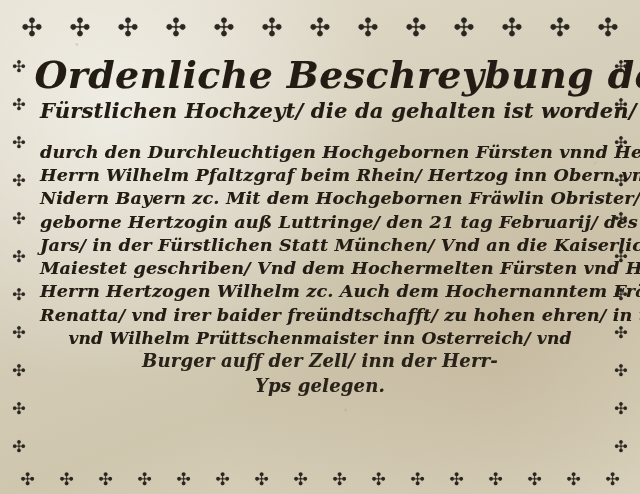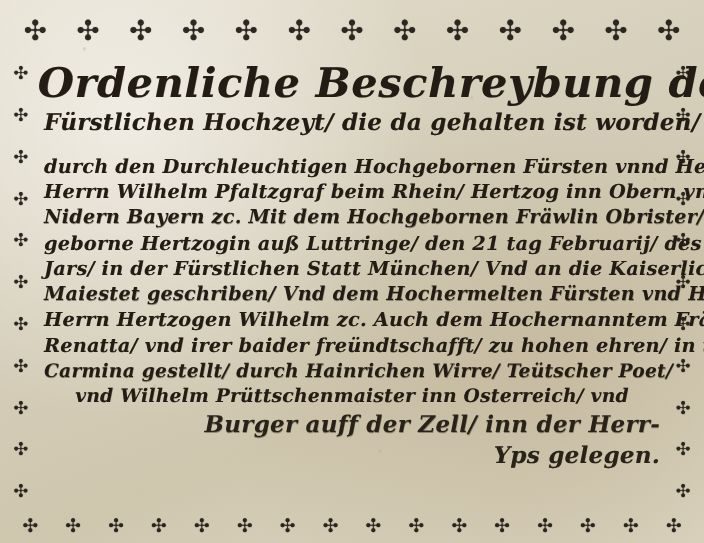--- a/index.html
+++ b/index.html
@@ -98,21 +98,21 @@
     margin-bottom: 3px;
     transform: scaleX(1.02);
   }
   .sub1 { font-size: 21px; line-height: 1.18; margin-bottom: 17px; }
   .body-line {
     font-size: 17.5px;
     line-height: 1.33;
     transform: scaleX(1.0);
   }
   .body-line.tight { font-size: 17px; }
-  .closing { font-size: 21px; line-height: 1.35; text-align: right; }
+  .closing { font-size: 18px; line-height: 1.35; }
 
   .fade {
     opacity: 0.96;
   }
 </style>
 </head>
 <body>
 
 <div id="page">
 
@@ -186,20 +186,19 @@
     <span class="line sub1">Fürstlichen Hochzeyt/ die da gehalten ist worden/</span>
 
     <span class="line body-line">durch den Durchleuchtigen Hochgebornen Fürsten vnnd Herrn/</span>
     <span class="line body-line">Herrn Wilhelm Pfaltzgraf beim Rhein/ Hertzog inn Obern vnd</span>
     <span class="line body-line">Nidern Bayern zc. Mit dem Hochgebornen Fräwlin Obrister/</span>
     <span class="line body-line">geborne Hertzogin auß Luttringe/ den 21 tag Februarij/ des 1568.</span>
     <span class="line body-line">Jars/ in der Fürstlichen Statt München/ Vnd an die Kaiserliche</span>
     <span class="line body-line">Maiestet geschriben/ Vnd dem Hochermelten Fürsten vnd Herrn/</span>
     <span class="line body-line">Herrn Hertzogen Wilhelm zc. Auch dem Hochernanntem Fräwlin</span>
     <span class="line body-line">Renatta/ vnd irer baider freündtschafft/ zu hohen ehren/ in teütsche</span>
-    <span class="line body-line tight">Carmina gestellt/ durch Hainrichen Wirre/ Teütscher Poet/</span>
     <span class="line body-line tight">vnd Wilhelm Prüttschenmaister inn Osterreich/ vnd</span>
 
     <span class="line closing fade">Burger auff der Zell/ inn der Herr-</span>
     <span class="line closing fade">Yps gelegen.</span>
 
   </div>
 </div>
 
 </body></html>

